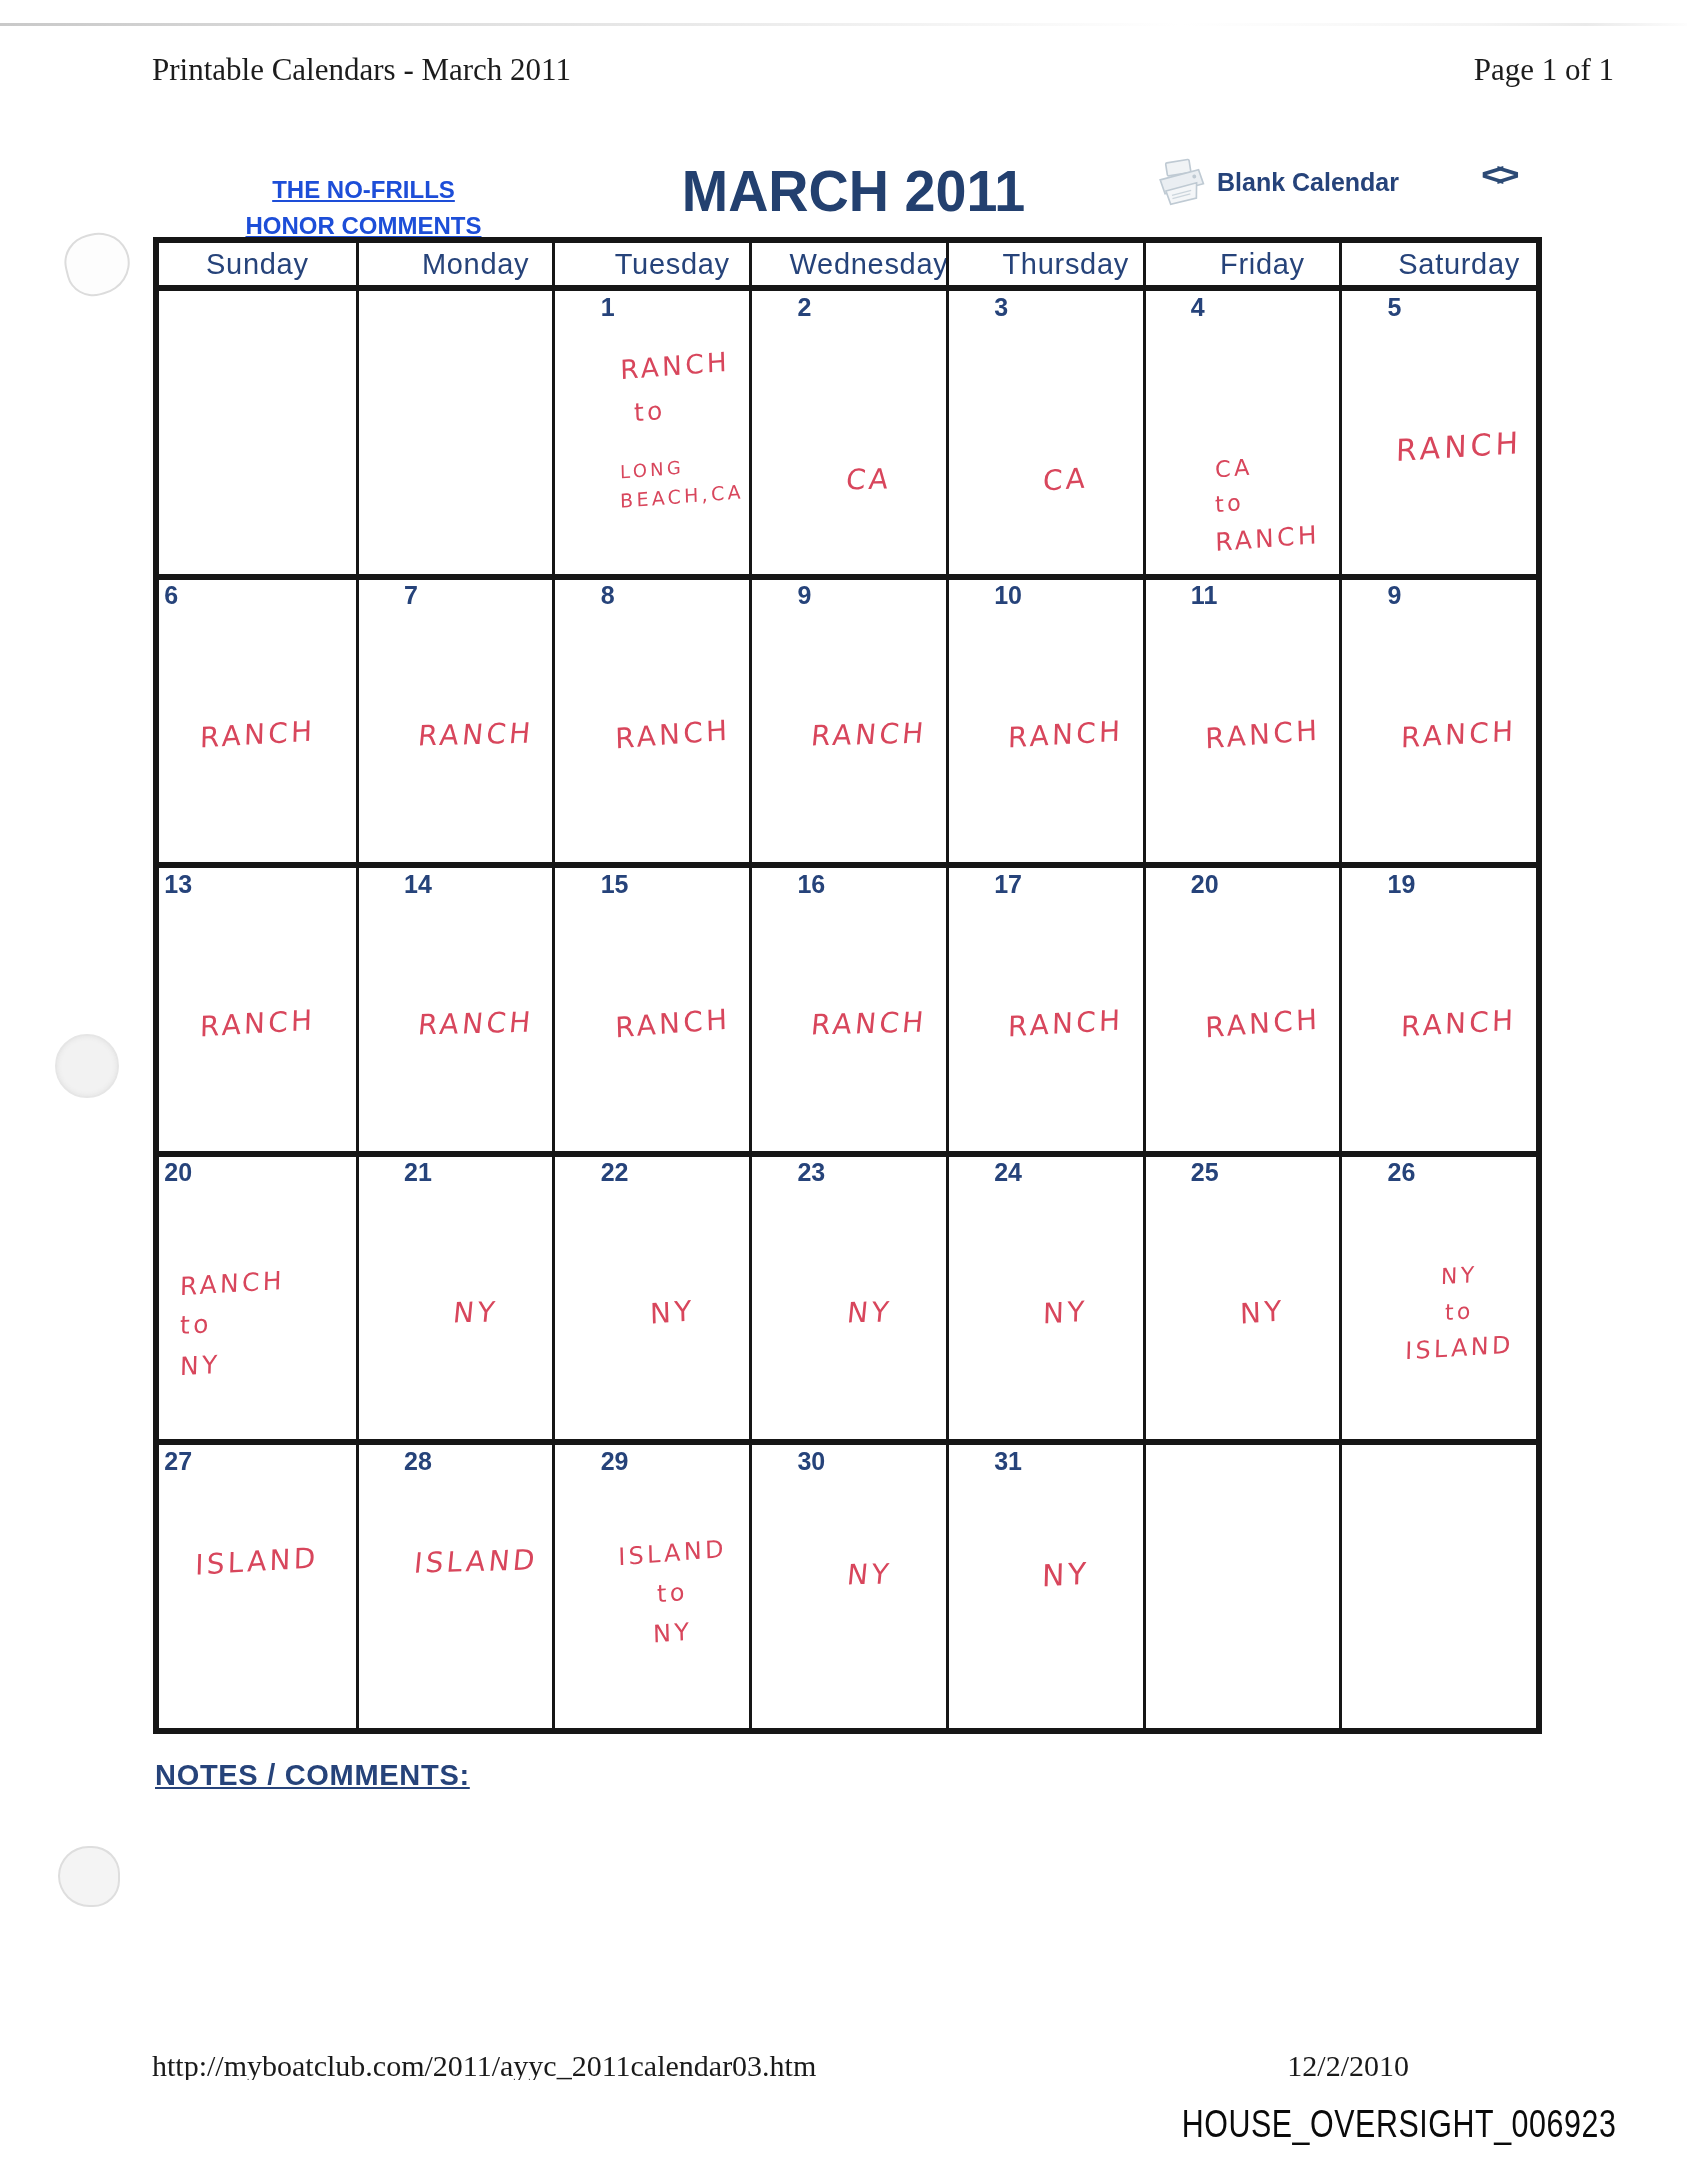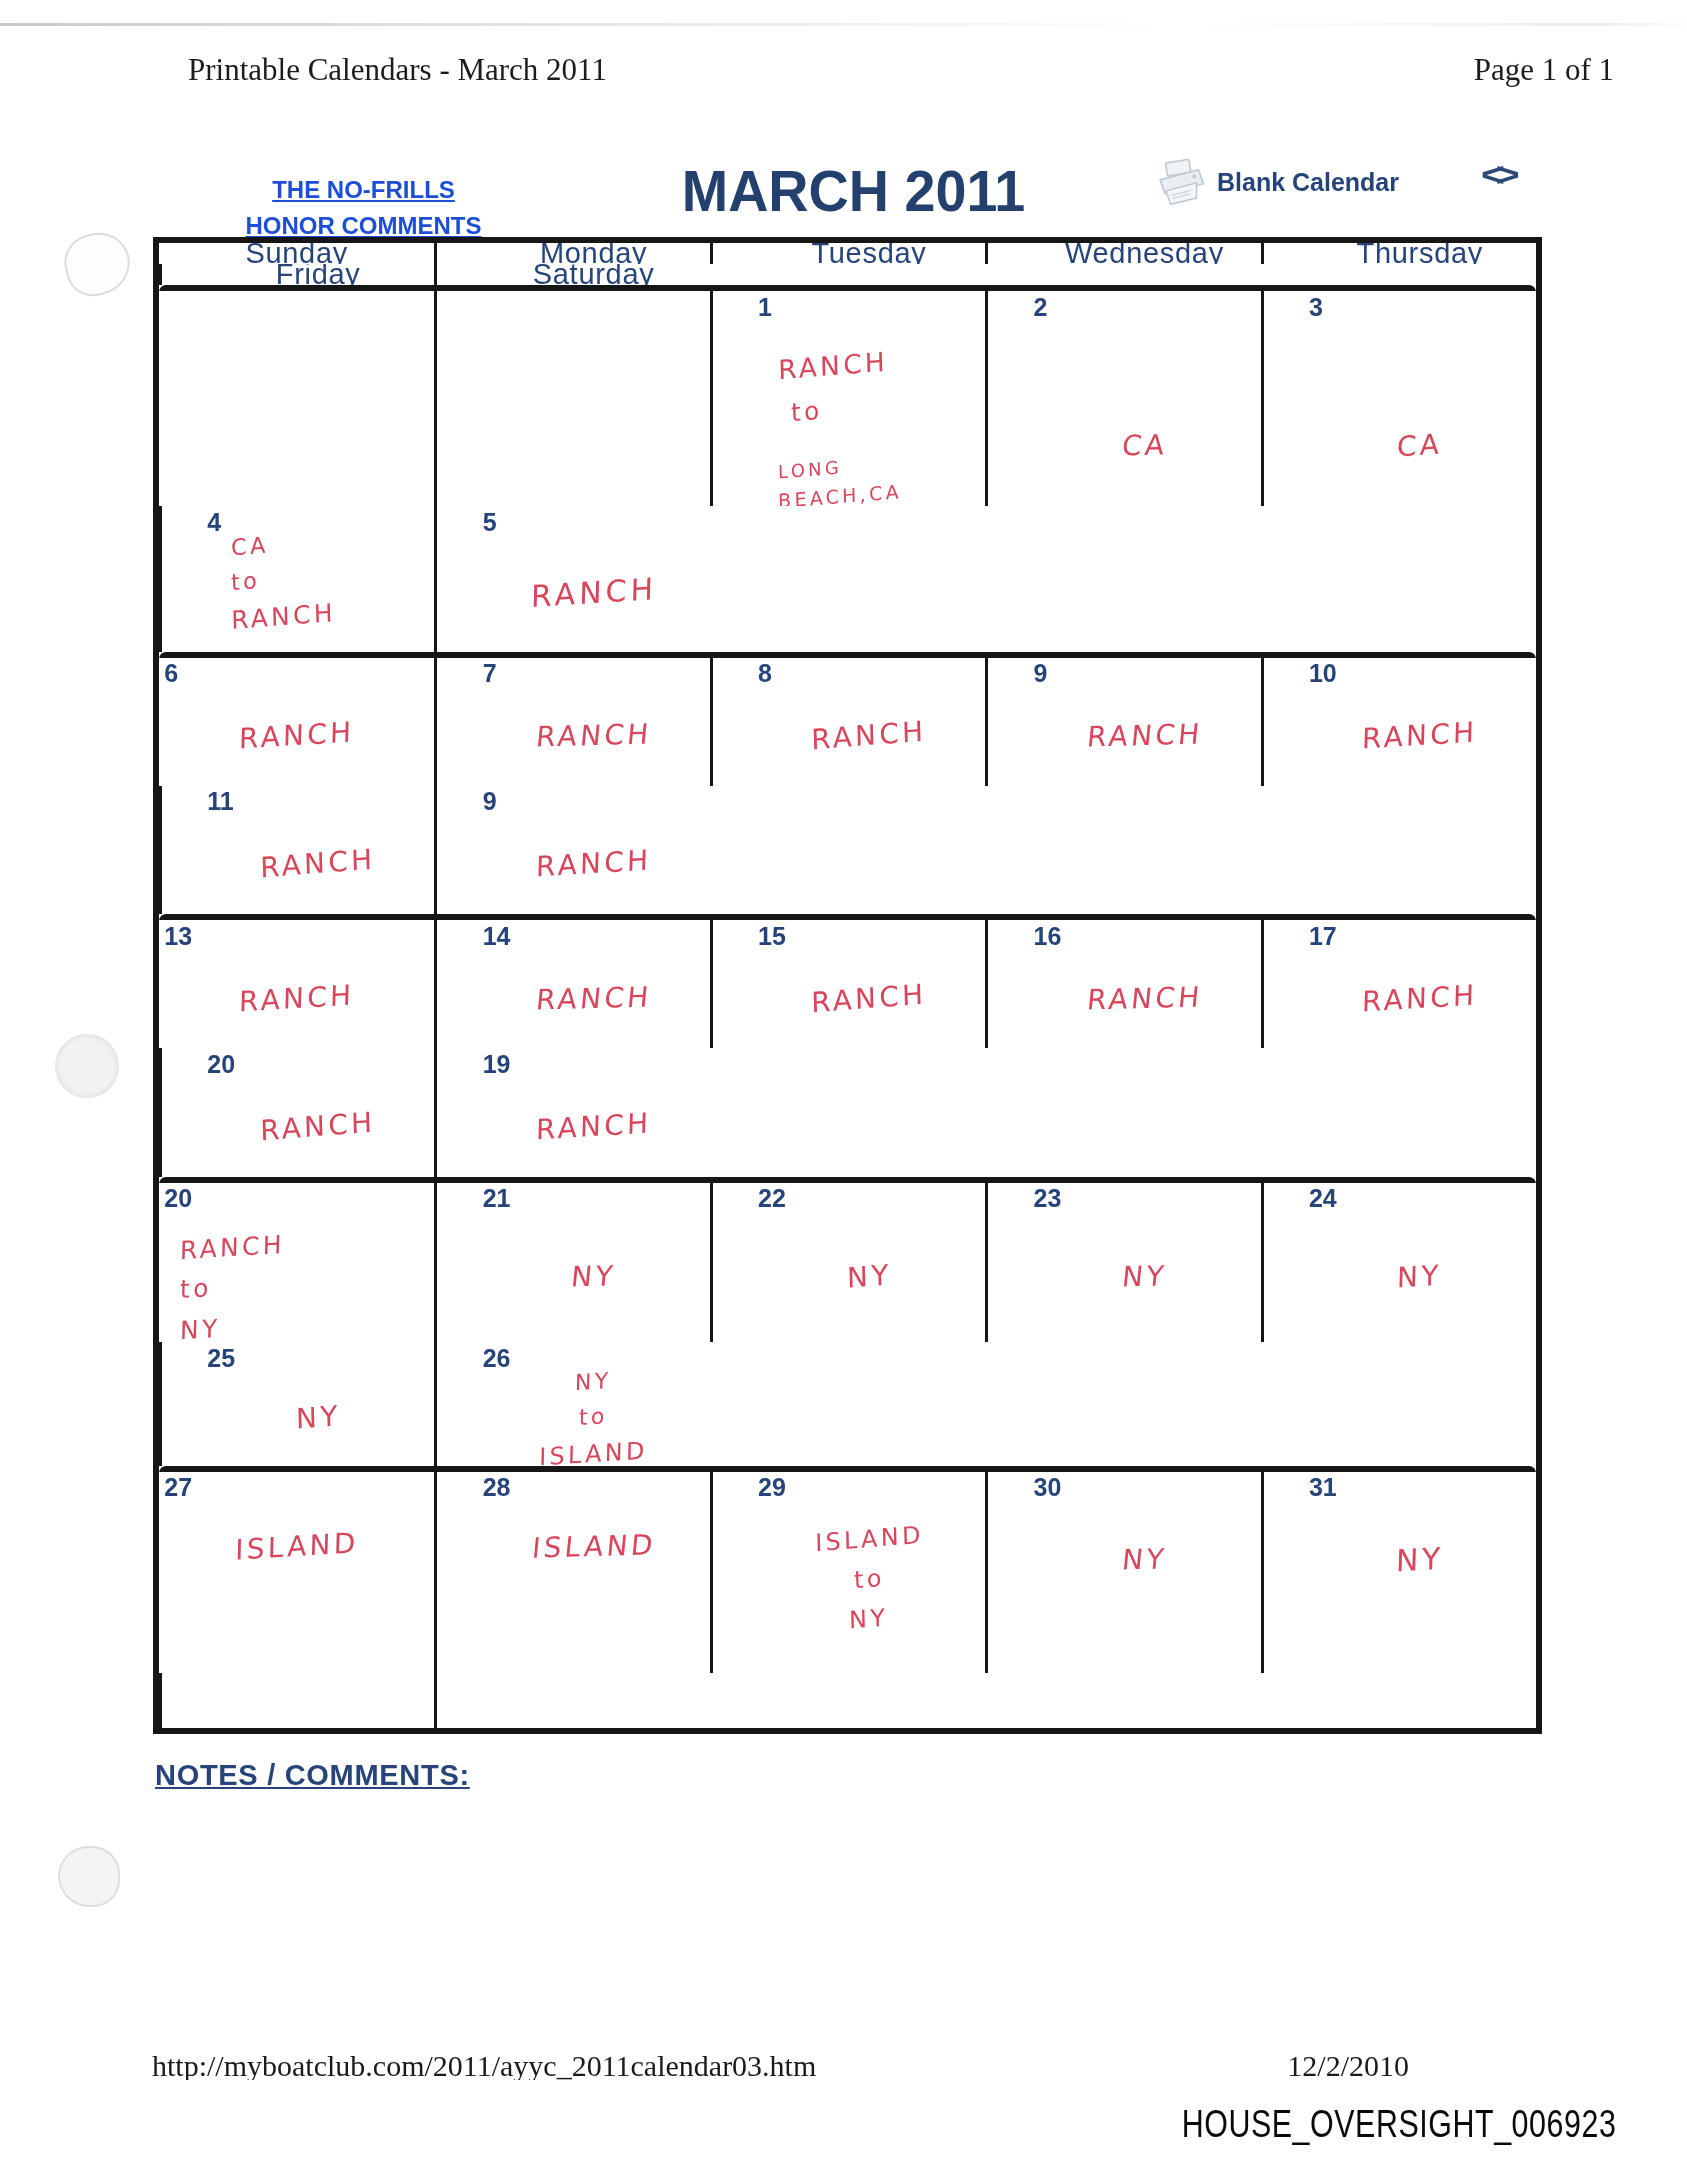--- a/index.html
+++ b/index.html
@@ -8,41 +8,41 @@
   
   .scan-line{position:absolute;top:23px;left:0;width:1687px;height:2.6px;
     background:linear-gradient(to right,#c6c6c6 0%,#d9d9d9 20%,#e9e9e9 42%,#f7f7f7 60%,#ffffff 70%,#f3f3f3 88%,#e9e9e9 94%,#fdfdfd 100%);opacity:.95;}
   .punch{position:absolute;border-radius:50%;}
   .punch.p1{left:65px;top:233px;width:61px;height:58px;border:2.6px solid #dcdcdc;background:#fdfdfd;transform:rotate(-14deg);border-radius:48% 52% 55% 45%;}
   .punch.p2{left:55px;top:1034px;width:60px;height:60px;background:#f2f2f2;border:2px solid #e6e6e6;box-shadow:inset 0 0 5.3px #e2e2e2;}
   .punch.p3{left:58px;top:1846px;width:58px;height:57px;background:#f4f4f4;border:2.6px solid #dedede;border-radius:52% 48% 46% 54%;}
 
   
   .pg-header{position:absolute;top:52px;left:152px;right:73px;display:flex;justify-content:space-between;
-    font-family:"Liberation Serif",serif;font-size:31px;color:#1c1c1c;margin-left:36px;}
+    font-family:"Liberation Serif",serif;font-size:31px;color:#1c1c1c;}
   .footer-strip{position:absolute;left:0;top:2046px;width:1478px;height:34px;overflow:hidden;}
   .footer-inner{position:absolute;left:152px;right:69px;top:0;display:flex;justify-content:space-between;
     font-family:"Liberation Serif",serif;font-size:30px;color:#1a1a1a;line-height:40px;}
   .bates{position:absolute;right:71px;top:2103px;font-family:"Liberation Sans",sans-serif;
     font-size:38px;color:#0a0a0a;transform:scaleX(.8);transform-origin:100% 0;letter-spacing:0.7px;white-space:nowrap;}
   .brand{position:absolute;left:218px;top:172px;width:291px;text-align:center;
     font-weight:bold;font-size:24px;line-height:1.5;color:#1d4ed8;}
   .brand span{text-decoration:underline;}
   .cal-title{position:absolute;left:635px;top:157px;width:437px;text-align:center;
     font-weight:bold;font-size:58px;letter-spacing:0px;color:#23406f;transform:scaleX(.96);}
   .blank-cal{position:absolute;left:1154px;top:157px;display:flex;align-items:center;gap:10px;}
   .blank-cal .lbl{font-weight:bold;font-size:25px;color:#26437a;}
   .printer{width:53px;height:50px;opacity:.85;}
   .nav-arrows{position:absolute;left:1481px;top:151px;font-weight:bold;font-size:41px;
     color:#2c4a75;letter-spacing:-9.3px;transform:scaleY(.82);}
 
   
   .grid{position:absolute;left:153px;top:237px;width:1389px;height:1497px;
     border:6.6px solid #161616;box-sizing:border-box;display:flex;flex-direction:column;background:#fff;}
-  .row{display:grid;grid-template-columns:repeat(5,1fr);border-radius:7px;}
+  .row{display:grid;grid-template-columns:repeat(7,1fr);}
   .row+.row{border-top:6px solid #161616;}
   .row.hdr{height:42px;}
   .row.week{flex:1;}
   .hcell,.cell{box-sizing:border-box;background:#fff;overflow:hidden;}
   .hcell+.hcell,.cell+.cell{border-left:3.3px solid #161616;padding-left:40px;}
   .hcell{display:flex;align-items:center;justify-content:center;
     font-size:29px;color:#26437a;letter-spacing:0.7px;}
   .cell{display:flex;flex-direction:column;position:relative;}
   .daynum{font-weight:bold;font-size:25px;color:#26437a;line-height:1.05;padding:2.6px 0 0 5.3px;}
 

